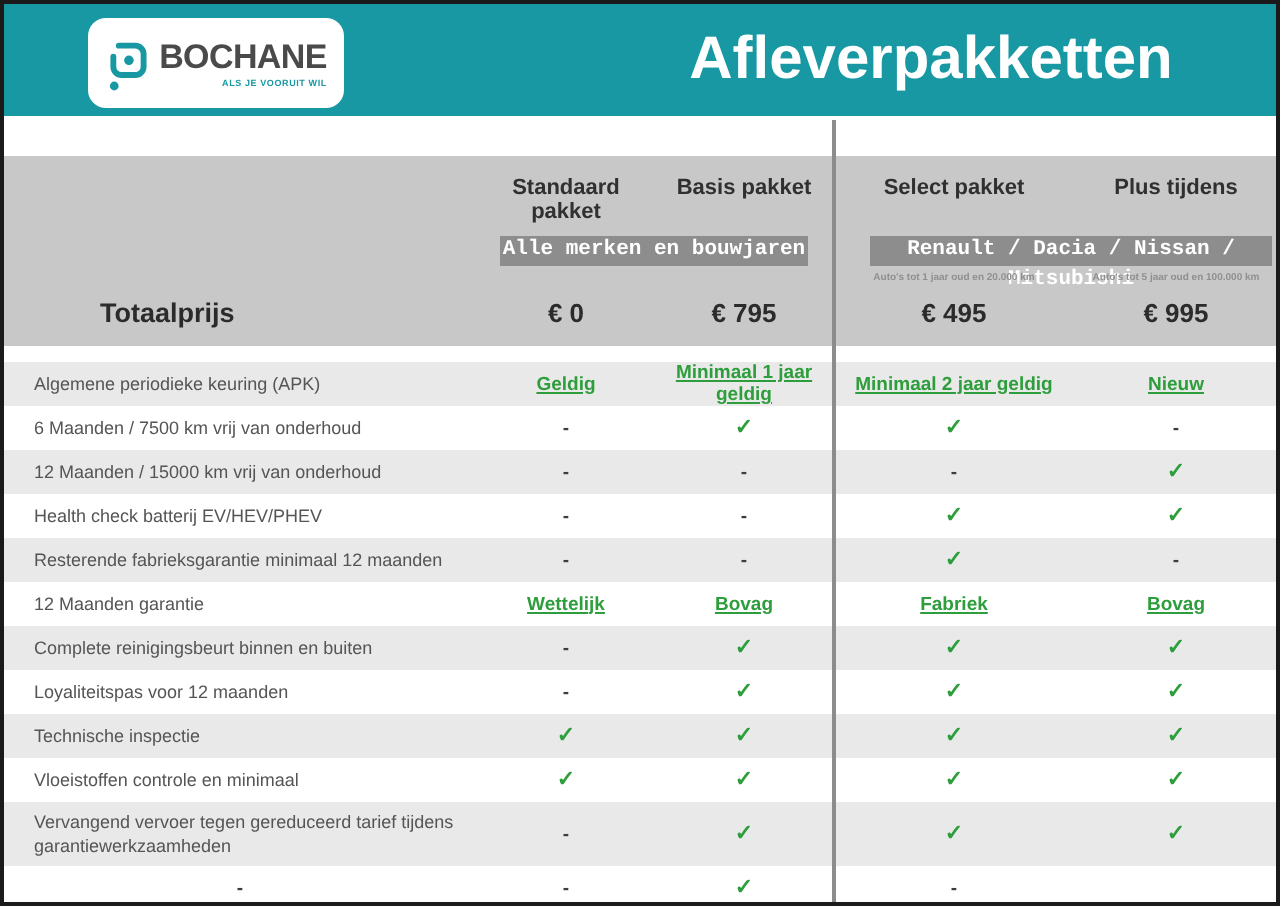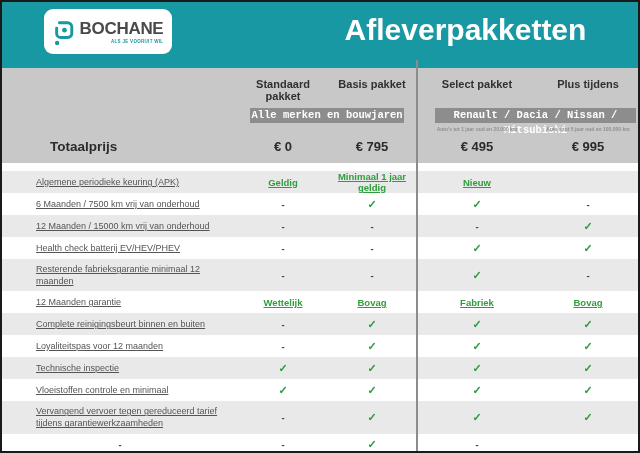--- a/index.html
+++ b/index.html
@@ -2,38 +2,38 @@
 <html><head>
 <meta charset="utf-8">
 <style>
   html,body { margin:0; padding:0; background:#fff; }
   .page {
     width:640px; height:453px; box-sizing:border-box;
     border:2px solid #1a1a1a; background:#fff; position:relative;
     font-family:"Liberation Sans", sans-serif; overflow:hidden;
   }
   
-  .header { height:66px; background:#1798a2; position:relative; }
+  .header { height:56px; background:#1798a2; position:relative; }
   .logo-card {
     position:absolute; left:42px; top:7px; width:128px; height:45px;
     background:#fff; border-radius:9px; display:flex; align-items:center;
     justify-content:center; gap:5px;
   }
   .logo-icon { width:22px; height:28px; flex:0 0 auto; }
   .logo-text { display:flex; flex-direction:column; }
   .brand { font-size:17px; font-weight:bold; color:#4a4a4a; letter-spacing:-0.3px; line-height:1; }
   .tagline { font-size:4.5px; color:#1798a2; font-weight:bold; text-align:right; margin-top:2px; letter-spacing:0.3px; }
   .title {
     position:absolute; left:303px; right:12px; top:0; height:58px; line-height:56px;
     text-align:center; color:#ffffff; font-size:30px; font-weight:bold;
   }
   
   .grid { display:grid; grid-template-columns:236px 90px 88px 122px 100px; }
   
-  .band { background:#c8c8c8; }
+  .band { background:#c8c8c8;margin-top:20px; }
   .titles-row .col-title {
     padding-top:10px; font-size:11px; font-weight:bold; color:#303030; text-align:center;
   }
   .badges-row { margin-top:6px; }
   .badge {
     background:#8d8d8d; color:#fff; font-weight:bold; font-size:10.5px;
     text-align:center; height:15px; line-height:15px;font-family:Liberation Mono, monospace;
   }
   .badge-1 { grid-column:2 / 4; margin:0 12px; }
   .badge-2 { grid-column:4 / 6; margin:0 2px 0 19px; }
@@ -41,21 +41,21 @@
   .note { font-size:5px; color:#8f8f8f; font-weight:bold; text-align:center; padding-top:3px; }
   .price-row { padding:5px 0 9px; }
   .total-label { padding-left:48px; font-size:13.5px; font-weight:bold; color:#2b2b2b; }
   .price { font-size:13px; font-weight:bold; color:#2b2b2b; text-align:center; }
   
   .gap { height:8px; background:#fff; }
   .row { min-height:22px; align-items:center; }
   .row.even { background:#e9e9e9; }
   .row.odd  { background:#ffffff; }
   .cell.label {
-    padding:4px 4px 4px 34px; font-size:9px; color:#555; line-height:1.35;text-decoration:underline;
+    padding:4px 4px 4px 15px; font-size:9px; color:#555; line-height:1.35;
   }
   .cell.val { text-align:center; font-weight:bold; font-size:9.5px; }
   .cell.val.check { color:#2e9e3c; font-size:11px; line-height:1; }
   .cell.val.dash  { color:#3d3d3d; }
   .cell.val.text  { color:#2e9e3c;text-decoration:underline; }
   
   .divider {
     position:absolute; left:414px; top:58px; width:2px; height:391px; background:#8c8c8c;
   }
 </style>
@@ -108,20 +108,21 @@
     </div>
   </div>
 
   <div class="gap"></div>
 
   <div id="rows">
       <div class="grid row even">
         <div class="cell label">Algemene periodieke keuring (APK)</div>
         <div class="cell val text">Geldig</div>
         <div class="cell val text">Minimaal 1 jaar geldig</div>
+        <div class="cell val text">Minimaal 2 jaar geldig</div>
         <div class="cell val text">Nieuw</div>
       </div>
       <div class="grid row odd">
         <div class="cell label">6 Maanden / 7500 km vrij van onderhoud</div>
         <div class="cell val dash">-</div>
         <div class="cell val check">✓</div>
         <div class="cell val check">✓</div>
         <div class="cell val dash">-</div>
       </div>
       <div class="grid row even">

